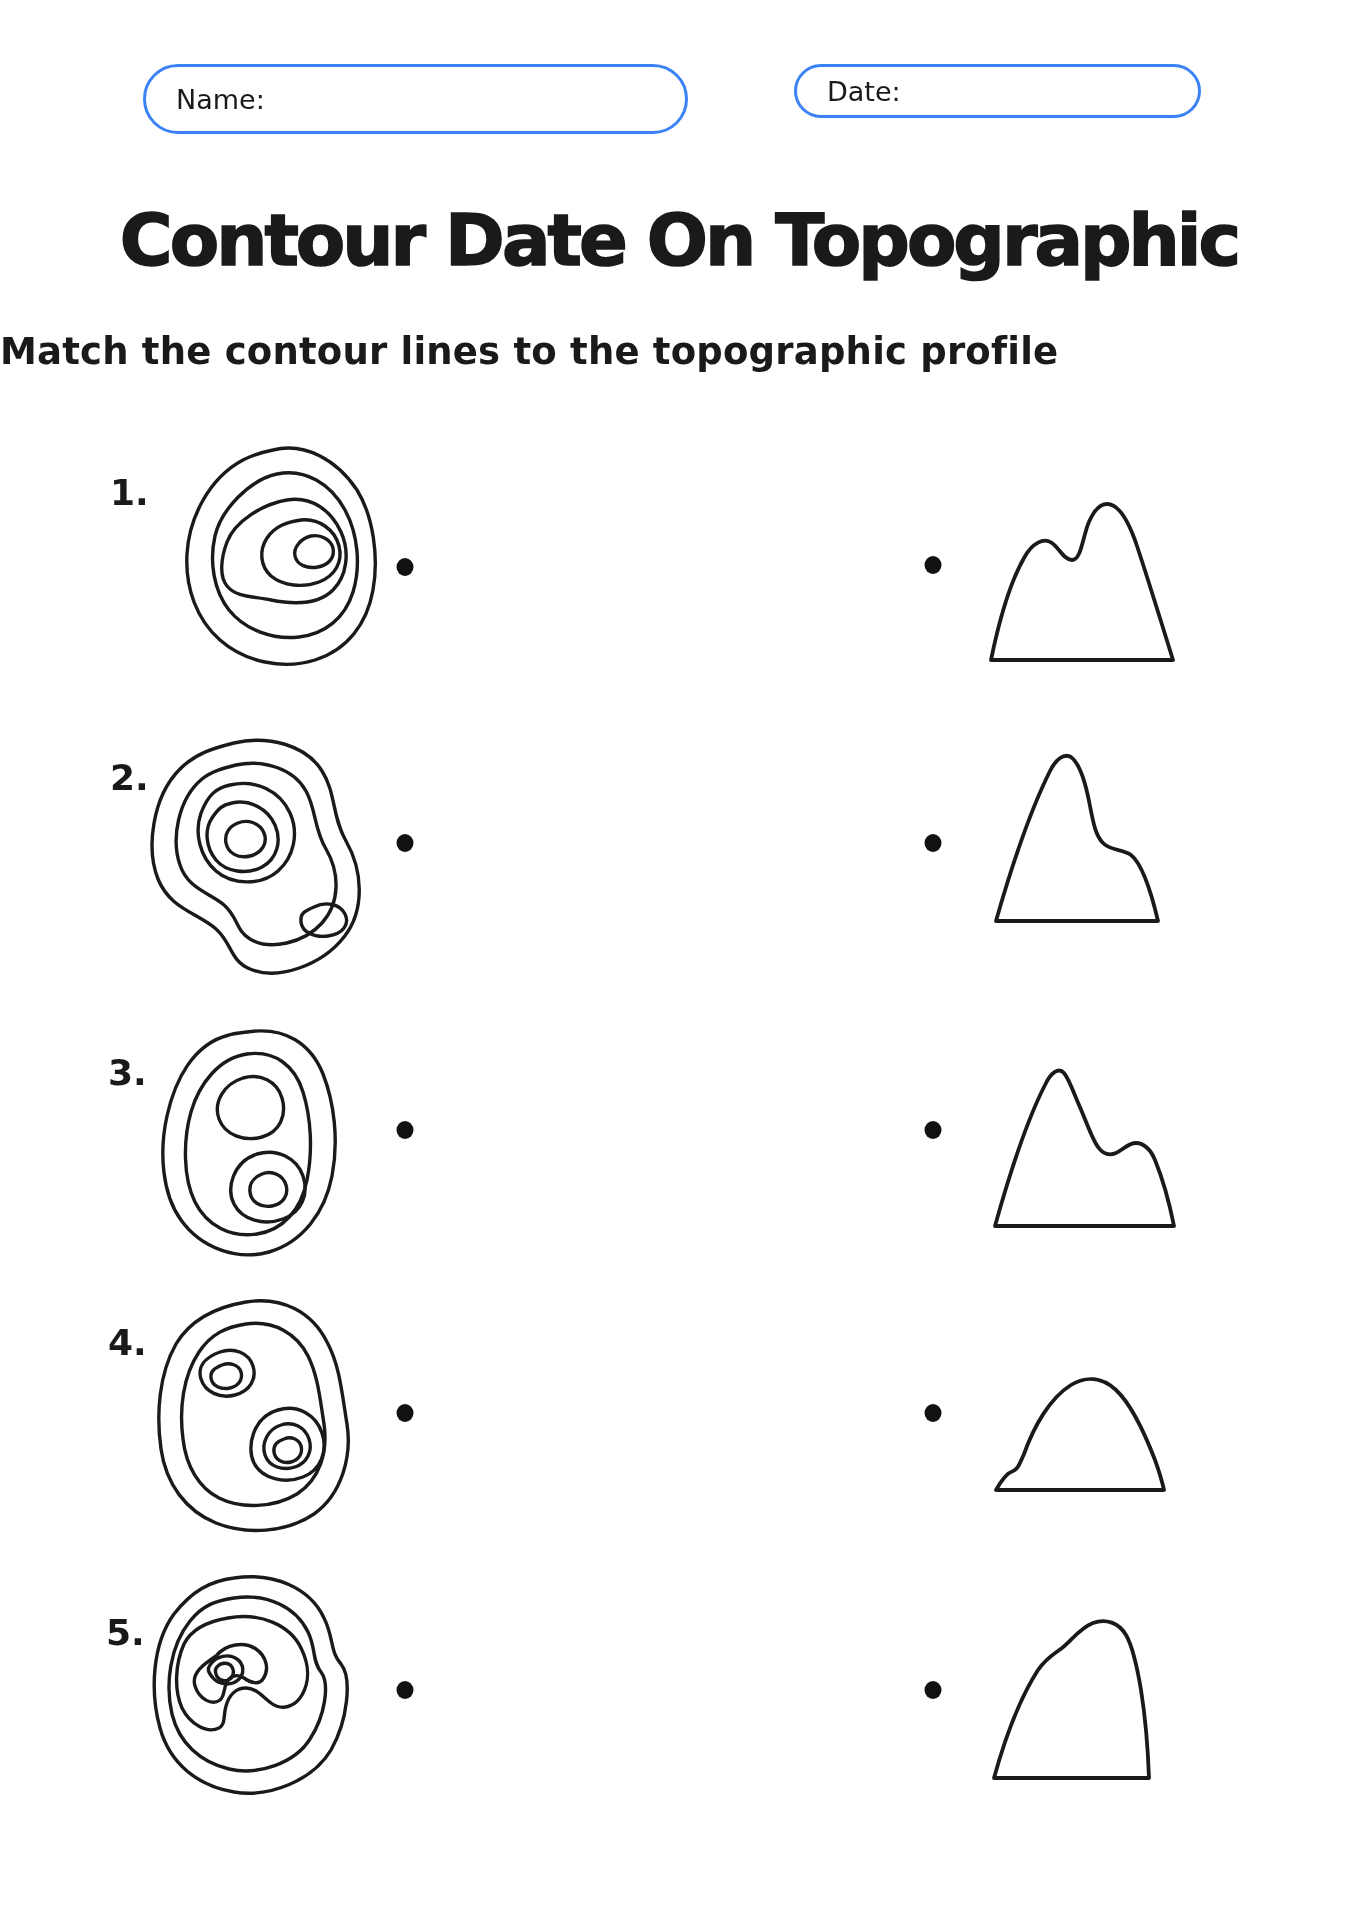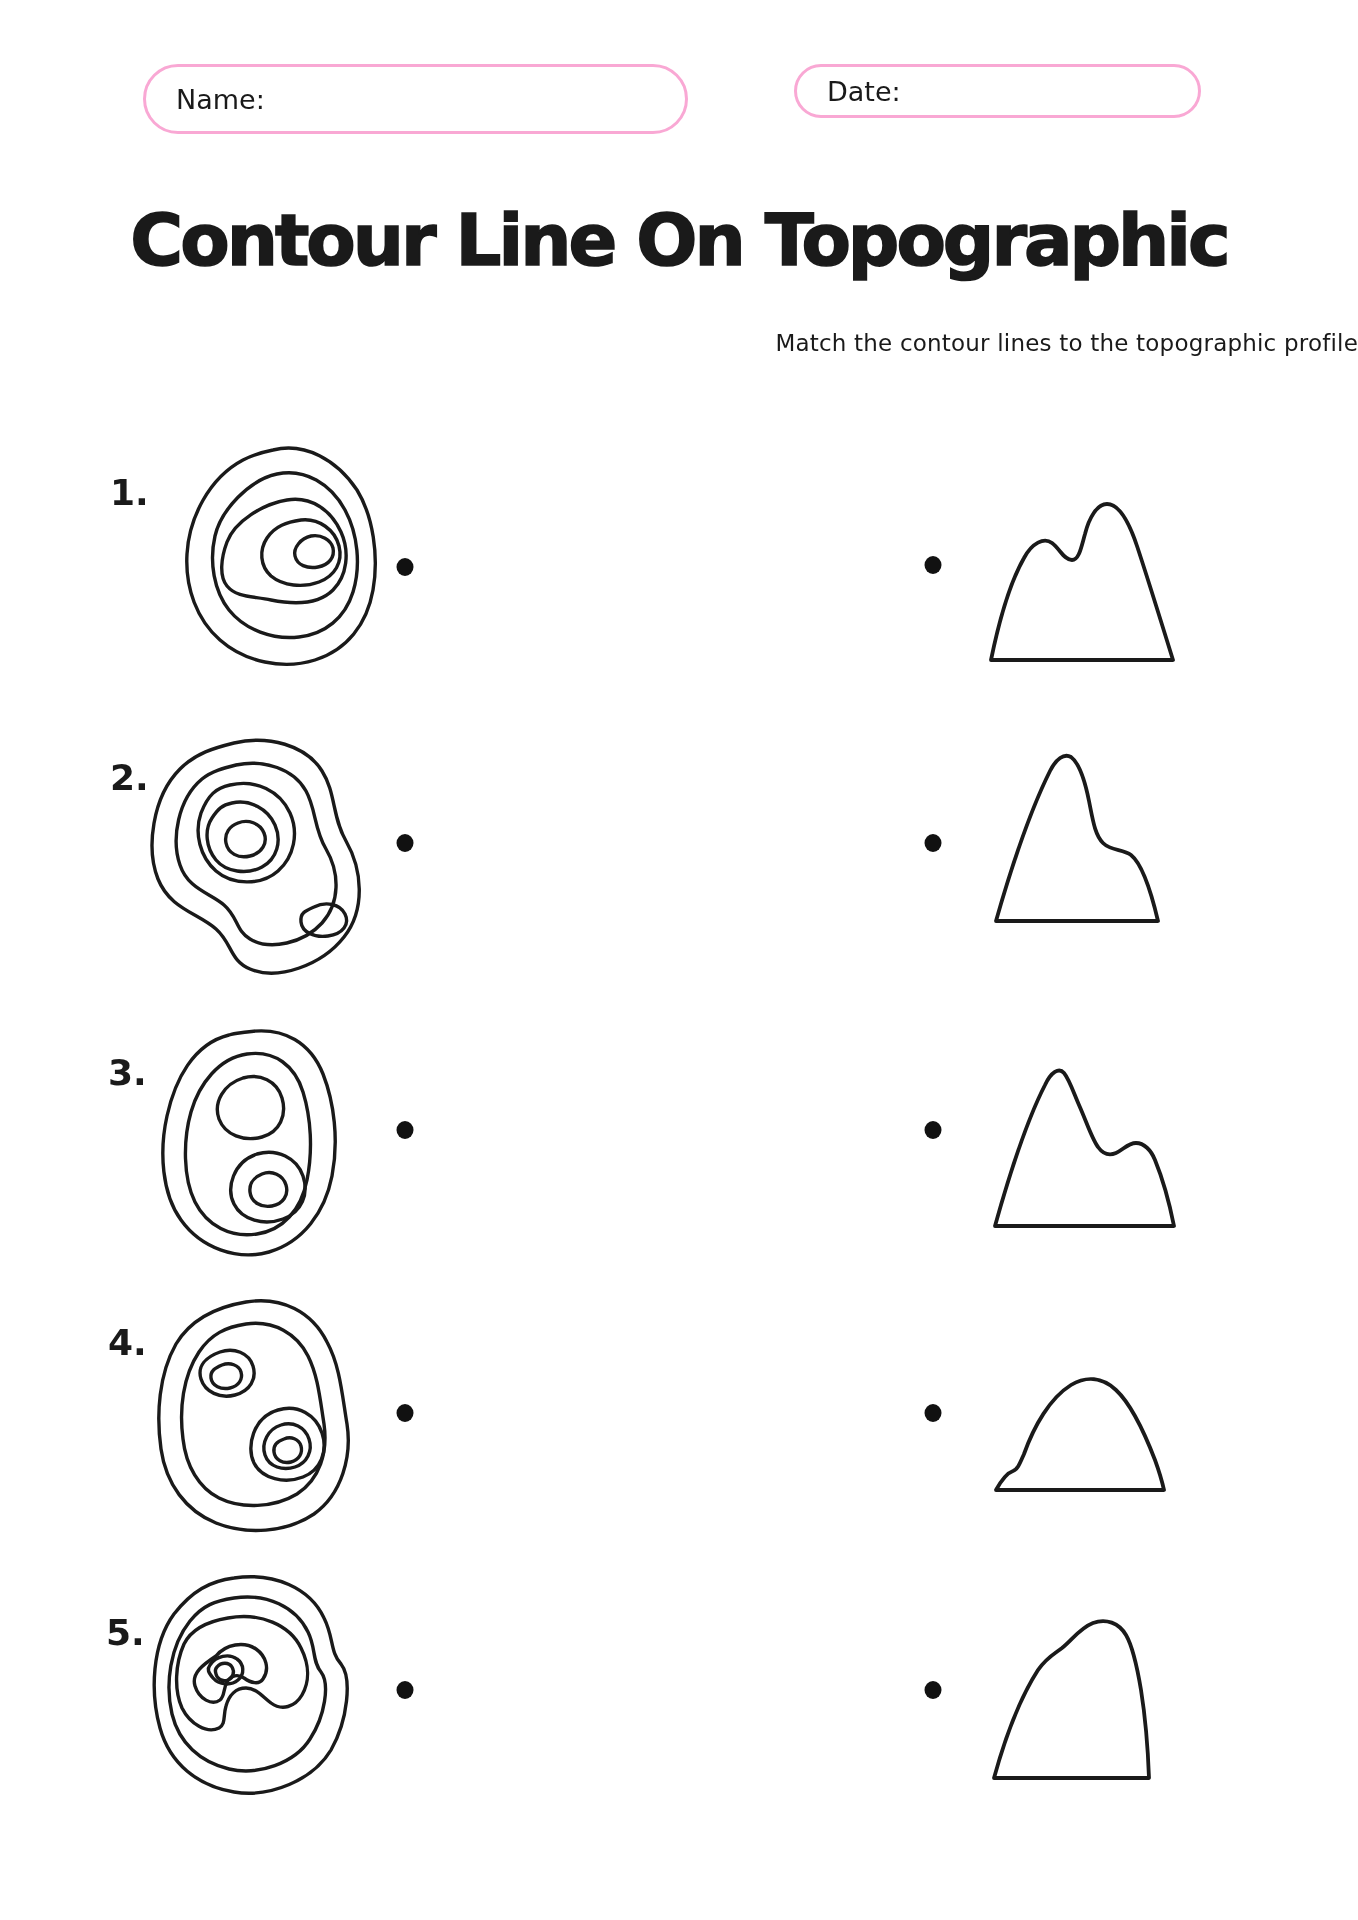--- a/index.html
+++ b/index.html
@@ -7,43 +7,43 @@
     position:relative;
     width:1358px;height:1920px;
     margin:0 auto;
     background:#ffffff;
     font-family:"DejaVu Sans","Liberation Sans",sans-serif;
     color:#1a1a1a;
     overflow:hidden;
   }
   .pill{
     position:absolute;
-    border:3px solid #f9a8d4;
+    border:3px solid #3b82f6;
     border-radius:36px;
     background:#fff;
     display:flex;align-items:center;
     padding-left:30px;
     box-sizing:border-box;
     font-size:27px;
     font-weight:500;
   }
   .pill-name{left:143px;top:64px;width:545px;height:70px;}
   .pill-date{left:794px;top:64px;width:407px;height:54px;}
   .title{
     position:absolute;left:0;top:198px;width:100%;
     text-align:center;
     font-size:72px;font-weight:800;
     letter-spacing:-3px;
     -webkit-text-stroke:1.6px #1a1a1a;
     white-space:nowrap;
   }
   .subtitle{
     position:absolute;left:0;top:330px;width:100%;
-    text-align:right;
-    font-size:23px;font-weight:400;
+    text-align:left;
+    font-size:37px;font-weight:700;
     letter-spacing:0.2px;
   }
   .qnum{
     position:absolute;
     font-size:36px;font-weight:600;
   }
   .mapsvg,.profsvg{position:absolute;}
   .mapsvg path,.profsvg path{
     fill:none;
     stroke:#1a1a1a;
@@ -65,21 +65,21 @@
 
 <div class="page">
 
   <div class="pill pill-name">
     <span>Name:</span>
   </div>
   <div class="pill pill-date">
     <span>Date:</span>
   </div>
 
-  <div class="title">Contour Line On Topographic</div>
+  <div class="title">Contour Date On Topographic</div>
   <div class="subtitle">Match the contour lines to the topographic profile</div>
 
   <div class="qnum" style="left:110px;top:472px;">1.</div>
   <svg class="mapsvg" style="left:165px;top:438px;" width="230" height="230" viewBox="0 0 230 230">
     <path d="M108,12 C140,4 172,22 192,52 C208,78 214,118 208,152 C202,186 182,212 150,222 C118,232 80,224 55,202 C32,182 20,150 22,116 C24,80 44,40 78,22 C88,17 98,14 108,12 Z"></path>
     <path d="M112,36 C140,30 166,46 180,72 C193,96 196,128 188,154 C180,180 160,196 134,199 C108,202 80,192 64,172 C49,153 44,124 50,98 C56,72 84,42 112,36 Z"></path>
     <path d="M122,62 C146,58 166,72 176,94 C185,114 182,138 168,152 C152,168 126,166 106,162 C88,158 72,160 62,148 C54,138 56,120 62,104 C70,83 98,66 122,62 Z"></path>
     <path d="M136,82 C154,80 170,92 174,108 C178,124 170,138 154,144 C138,150 118,148 106,138 C95,128 94,112 102,100 C110,88 122,84 136,82 Z"></path>
     <path d="M146,98 C156,96 166,102 168,110 C170,119 164,127 153,129 C142,131 132,127 130,118 C128,110 136,100 146,98 Z"></path>
   </svg>

